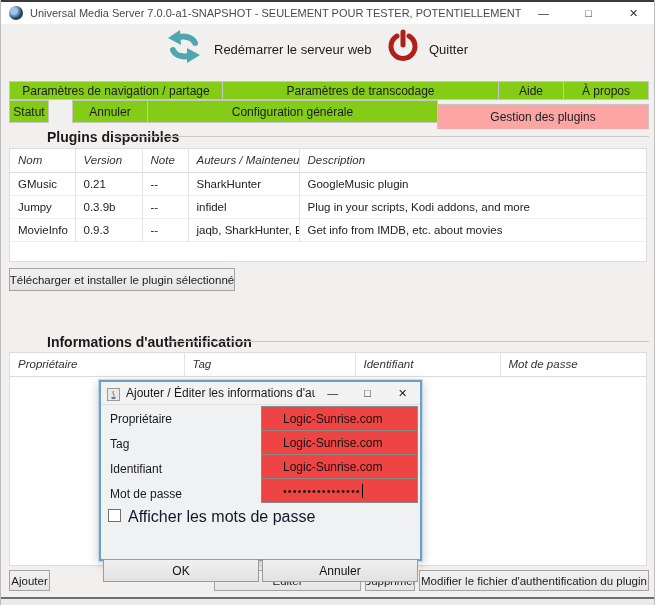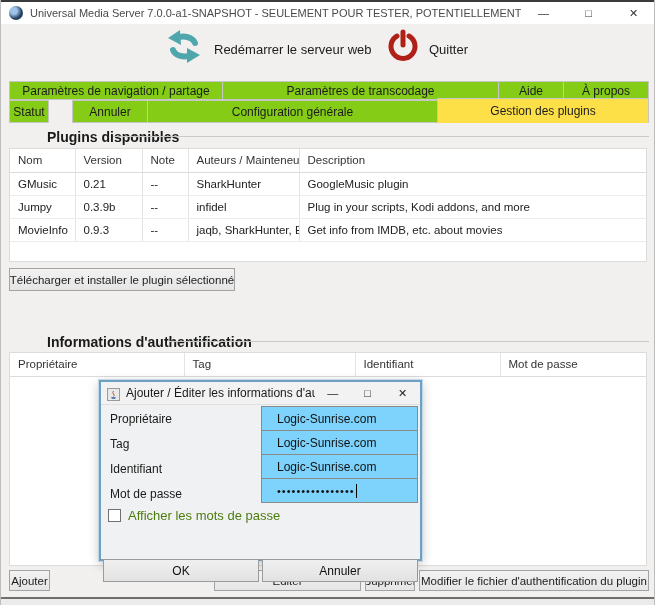--- a/index.html
+++ b/index.html
@@ -14,50 +14,50 @@
   .win-controls{display:flex;flex:0 0 auto;height:100%;}
   .win-btn{width:45px;height:100%;display:flex;align-items:center;justify-content:center;
            font-size:11px;color:#333;cursor:default;}
   
   .toolbar{position:absolute;left:0;top:24px;width:655px;height:57px;background:#f1f0ef;}
   .tool-item{position:absolute;display:flex;align-items:center;gap:10px;}
   .tool-label{font-size:13px;color:#1c1c1c;}
   
   .tab{position:absolute;box-sizing:border-box;background:#84cc16;border:1px solid #c6c6c6;
        display:flex;align-items:center;justify-content:center;font-size:12px;color:#1c1c1c;white-space:nowrap;overflow:hidden;}
-  .tab.selected{background:#fde047;border-bottom:none;z-index:3;}
+  .tab.selected{background:#fca5a5;border-bottom:none;z-index:3;margin-top:6px;}
   
   .group-title{position:absolute;font-size:14px;font-weight:bold;color:#1a1a1a;white-space:nowrap;padding-left:36px;}
   .group-line{position:absolute;height:1px;background:#c9c9c9;}
   
   .tbl{position:absolute;background:#ffffff;border:1px solid #dcdcdc;box-sizing:border-box;}
   table{border-collapse:collapse;width:100%;table-layout:fixed;}
   th,td{font-weight:normal;text-align:left;font-size:11.5px;color:#222;padding:0 0 0 8px;height:23px;
         border-right:1px solid #e3e3e3;border-bottom:1px solid #ededed;white-space:nowrap;overflow:hidden;box-sizing:border-box;}
-  th{color:#333;border-bottom:1px solid #dcdcdc;}
+  th{color:#333;border-bottom:1px solid #dcdcdc;font-style:italic;}
   th:last-child,td:last-child{border-right:none;}
   .auth-tbl th{border-bottom:1px solid #dcdcdc;}
   
   .btn{position:absolute;box-sizing:border-box;background:linear-gradient(#f2f2f2,#e6e5e5);
        border:1px solid #a3a3a3;font-size:11.5px;color:#1c1c1c;display:flex;align-items:center;justify-content:center;
        white-space:nowrap;overflow:hidden;font-family:Liberation Sans, sans-serif;}
   
   .dialog{position:absolute;left:98px;top:380px;width:319px;height:177px;background:#f0f1f2;
           border:2px solid #6fa0c2;box-sizing:content-box;box-shadow:0 0 0 1px #c3d8e6,0 3px 10px rgba(0,0,0,.25);z-index:10;}
   .dlg-titlebar{position:absolute;left:0;top:0;width:100%;height:23px;background:#f2f2f2;display:flex;align-items:center;border-bottom:1px solid #e0e0e0;box-sizing:border-box;}
   .dlg-icon{width:13px;height:13px;margin-left:6px;flex:0 0 auto;}
   .dlg-title{font-size:12px;color:#1a1a1a;margin-left:6px;flex:1 1 auto;white-space:nowrap;overflow:hidden;}
   .dlg-btn{width:38px;height:100%;display:flex;align-items:center;justify-content:center;font-size:11px;color:#222;}
   .dlg-row-label{position:absolute;left:9px;font-size:12px;color:#1a1a1a;}
-  .dlg-input{position:absolute;left:160px;width:157px;height:25px;background:#7dd3fc;border:1px solid #8a8a8a;
-             box-sizing:border-box;font-size:12px;color:#111;display:flex;align-items:center;padding-left:15px;overflow:hidden;}
+  .dlg-input{position:absolute;left:160px;width:157px;height:25px;background:#ef4444;border:1px solid #8a8a8a;
+             box-sizing:border-box;font-size:12px;color:#111;display:flex;align-items:center;padding-left:21px;overflow:hidden;}
   .dlg-input.pw{letter-spacing:1px;font-size:11px;}
   .caret{display:inline-block;width:1px;height:14px;background:#000;margin-left:1px;}
   .checkbox{position:absolute;left:7px;top:507px;width:13px;height:13px;background:#fff;border:1px solid #707070;box-sizing:border-box;}
-  .chk-label{position:absolute;left:27px;top:506px;font-size:13px;color:#4d7c0f;}
+  .chk-label{position:absolute;left:27px;top:506px;font-size:16px;color:#0f172a;}
   .dlg-action{position:absolute;top:150px;height:23px;background:linear-gradient(#f0f0f0,#e2e2e2);
               border:1px solid #9b9b9b;box-sizing:border-box;display:flex;align-items:center;justify-content:center;font-size:12px;color:#111;margin-top:27px;}
   .bottom-edge{position:absolute;left:0;top:597px;width:655px;height:2px;background:#6e6e6e;}
   .bottom-fill{position:absolute;left:0;top:599px;width:655px;height:6px;background:#ebebeb;}
 </style>
 </head>
 <body>
 
 <div class="window">
   <div class="top-edge"></div>

